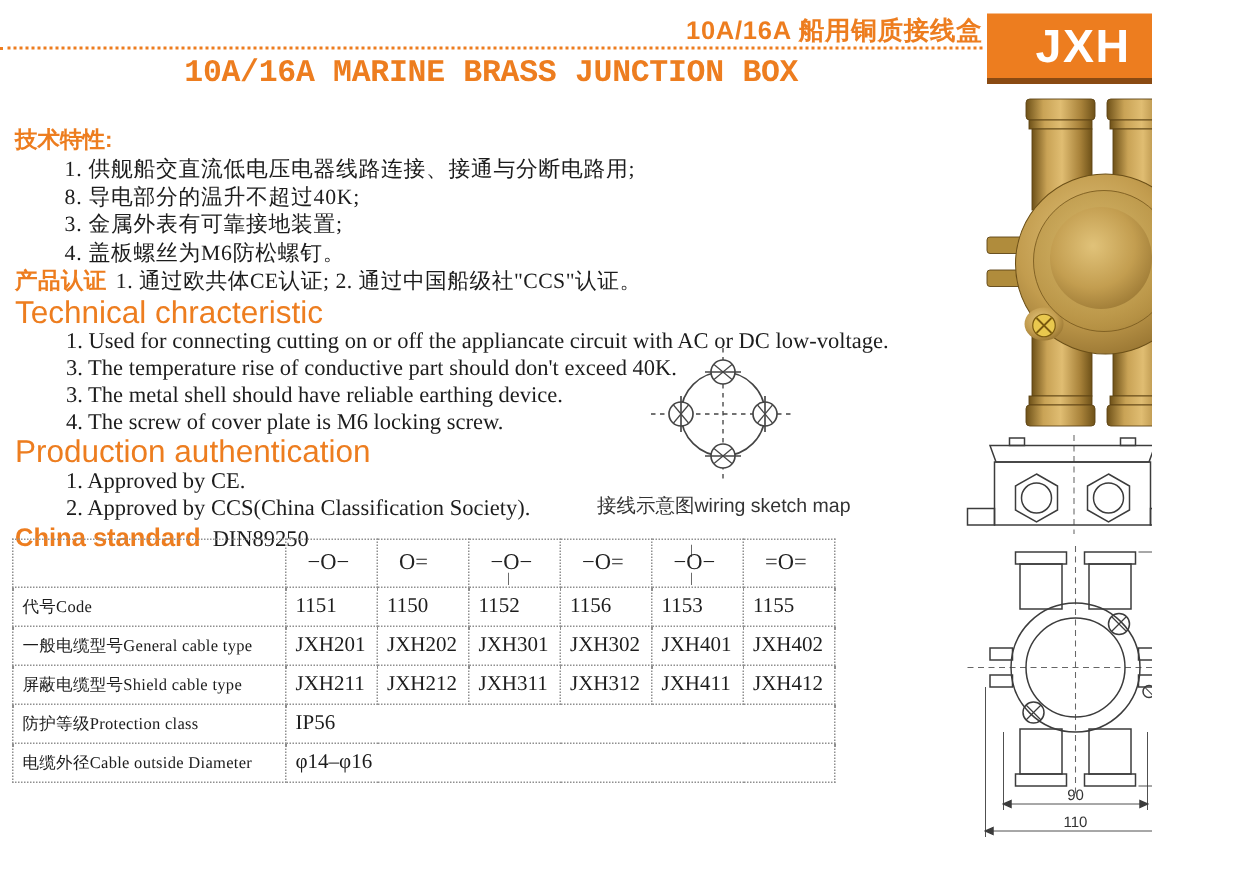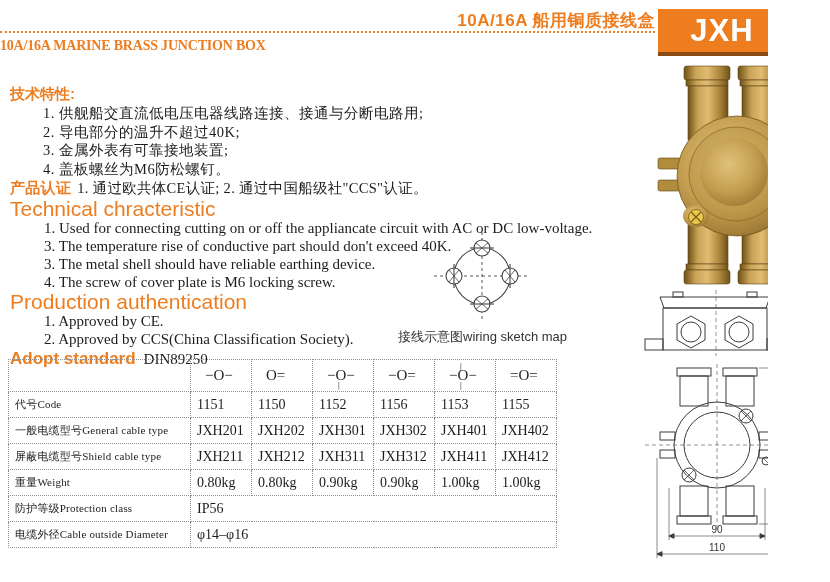--- a/index.html
+++ b/index.html
@@ -12,23 +12,23 @@
   .title-cn {
     position:absolute; top:9px; left:0; width:655px; text-align:right;
     font-family:"Liberation Sans","DejaVu Sans",sans-serif;
     font-weight:bold; font-size:17px; color:#ed7d1f; letter-spacing:0.5px;
   }
   .dotted-rule {
     position:absolute; top:31px; left:0; width:655px; height:0;
     border-top:2px dotted #ed7d1f;
   }
   .title-en {
-    position:absolute; top:38px; left:0; width:655px; text-align:left;
-    font-family:Liberation Serif, serif;
-    font-weight:bold; font-size:14px; color:#ed7d1f; letter-spacing:-0.2px;
+    position:absolute; top:38px; left:0; width:655px; text-align:center;
+    font-family:Liberation Mono, monospace;
+    font-weight:bold; font-size:21px; color:#ed7d1f; letter-spacing:-0.2px;
   }
   .brand-box {
     position:absolute; top:9px; left:658px; width:128px; height:47px;
     background:#ed7d1f; border-bottom:4px solid #8a4a12;
     display:flex; align-items:center; justify-content:center;
   }
   .brand-box span {
     font-family:"Liberation Sans","DejaVu Sans",sans-serif;
     font-weight:bold; font-size:31px; color:#fff; letter-spacing:1px;
   }
@@ -85,36 +85,36 @@
   <div class="title-cn">10A/16A 船用铜质接线盒</div>
   <div class="dotted-rule"></div>
   <div class="title-en">10A/16A MARINE BRASS JUNCTION BOX</div>
   <div class="brand-box">
     <span>JXH</span>
   </div>
 
   <div class="content">
     <div class="h-cn">技术特性:</div>
     <div class="line-cn">1. 供舰船交直流低电压电器线路连接、接通与分断电路用;</div>
-    <div class="line-cn">2. 导电部分的温升不超过40K;</div>
+    <div class="line-cn">8. 导电部分的温升不超过40K;</div>
     <div class="line-cn">3. 金属外表有可靠接地装置;</div>
     <div class="line-cn">4. 盖板螺丝为M6防松螺钉。</div>
     <div class="inline-line">
       <span class="h-inline">产品认证</span><span>1. 通过欧共体CE认证; 2. 通过中国船级社"CCS"认证。</span>
     </div>
     <div class="h-en">Technical chracteristic</div>
     <div class="line-en">1. Used for connecting cutting on or off the appliancate circuit with AC or DC low-voltage.</div>
     <div class="line-en">3. The temperature rise of conductive part should don't exceed 40K.</div>
     <div class="line-en">3. The metal shell should have reliable earthing device.</div>
     <div class="line-en">4. The screw of cover plate is M6 locking screw.</div>
     <div class="h-en">Production authentication</div>
     <div class="line-en">1. Approved by CE.</div>
     <div class="line-en">2. Approved by CCS(China Classification Society).</div>
     <div class="adopt-line">
-      <span class="h-en-inline">Adopt standard</span><span class="std-val">DIN89250</span>
+      <span class="h-en-inline">China standard</span><span class="std-val">DIN89250</span>
     </div>
   </div>
 
   <svg class="wiring-svg" width="170" height="100" viewBox="0 0 170 100">
     <g stroke="#444" fill="none" stroke-width="1.1">
       <circle cx="82" cy="50" r="28"></circle>
       <line x1="34" y1="50" x2="130" y2="50" stroke-dasharray="3 3" stroke-width="0.9"></line>
       <line x1="82" y1="6" x2="82" y2="94" stroke-dasharray="3 3" stroke-width="0.9"></line>
 
       <circle cx="82" cy="22" r="8" fill="#fff"></circle>
@@ -206,29 +206,20 @@
       <td class="val">JXH402</td>
     </tr>
     <tr>
       <td class="lbl">屏蔽电缆型号Shield cable type</td>
       <td class="val">JXH211</td>
       <td class="val">JXH212</td>
       <td class="val">JXH311</td>
       <td class="val">JXH312</td>
       <td class="val">JXH411</td>
       <td class="val">JXH412</td>
-    </tr>
-    <tr>
-      <td class="lbl">重量Weight</td>
-      <td class="val">0.80kg</td>
-      <td class="val">0.80kg</td>
-      <td class="val">0.90kg</td>
-      <td class="val">0.90kg</td>
-      <td class="val">1.00kg</td>
-      <td class="val">1.00kg</td>
     </tr>
     <tr>
       <td class="lbl">防护等级Protection class</td>
       <td class="span-val" colspan="6">IP56</td>
     </tr>
     <tr>
       <td class="lbl">电缆外径Cable outside Diameter</td>
       <td class="span-val" colspan="6">φ14–φ16</td>
     </tr>
   </tbody>

